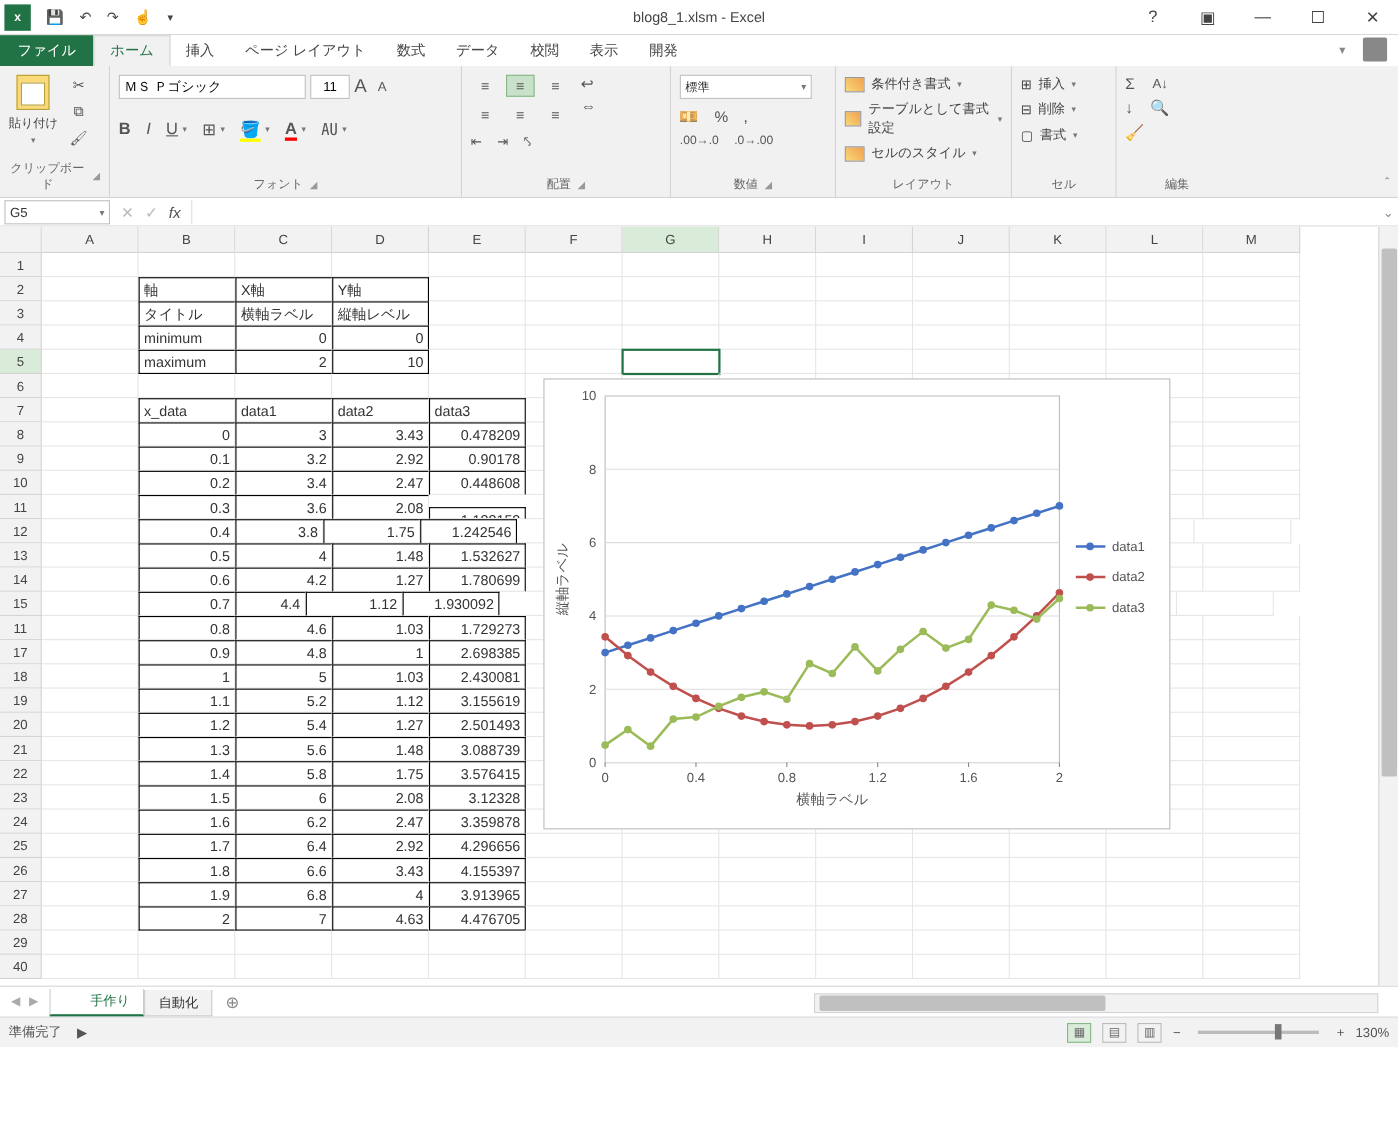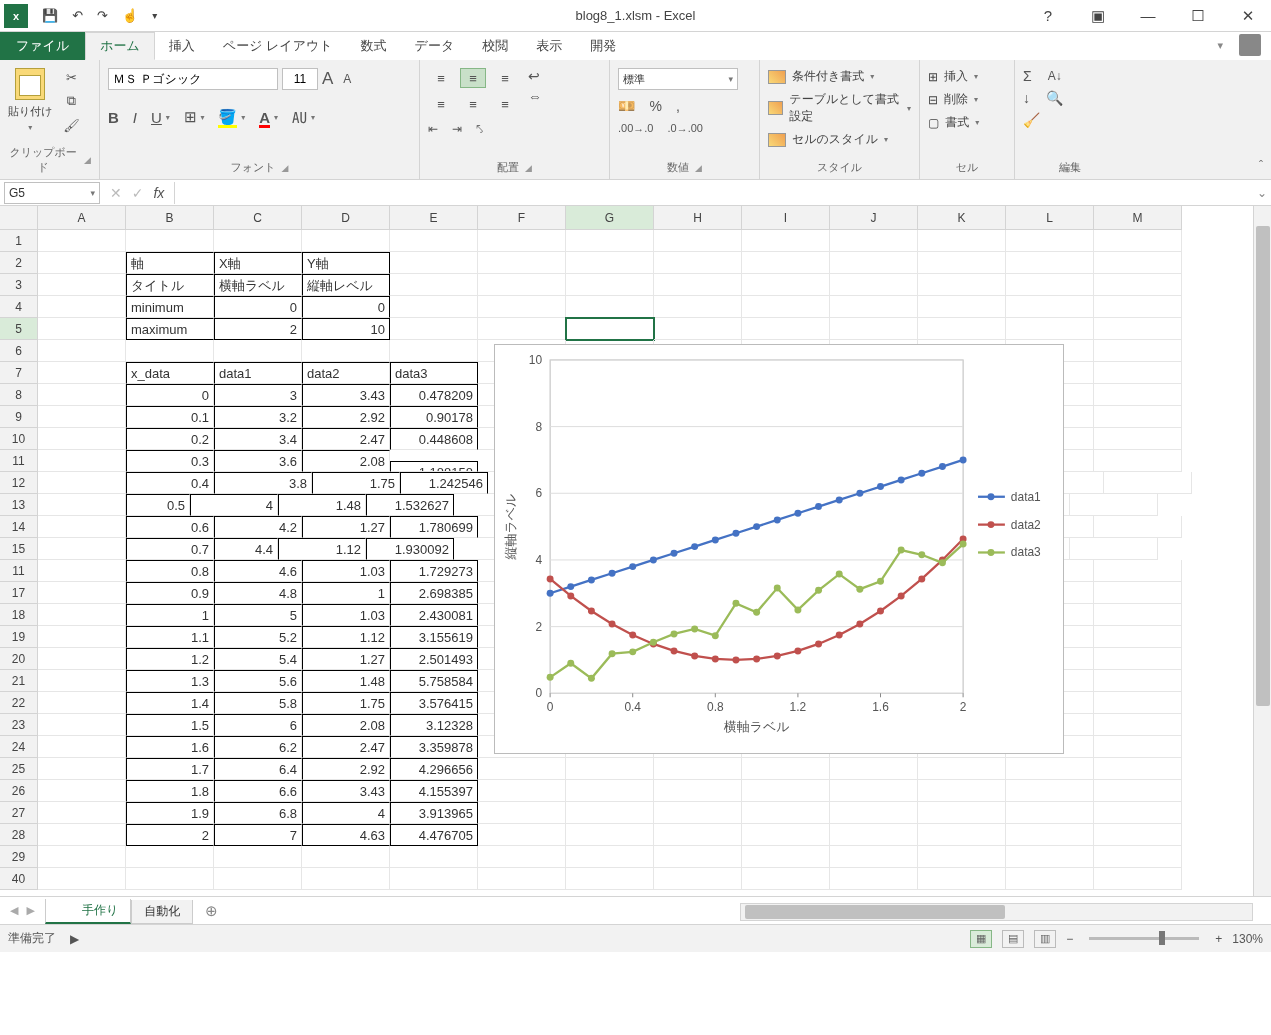--- a/index.html
+++ b/index.html
@@ -260,21 +260,21 @@
             <span style="font-size:8px;color:#777">▾</span>
           </div>
         <div class="style-item">
             <span class="style-icon"></span>
             <span>セルのスタイル</span>
             <span style="font-size:8px;color:#777">▾</span>
           </div>
       </div>
     </div>
     <div class="group-label">
-        <span>スタイル</span>
+        <span>レイアウト</span>
       </div>
   </div>
 
   <div class="group" style="width:95px">
     <div class="group-body">
       <div class="cell-col">
         <div class="style-item">
             <span>⊞</span>
             <span>挿入</span>
             <span style="font-size:8px;color:#777">▾</span>
@@ -545,35 +545,35 @@
         <div class="cell" style="width: 88px;"></div>
         <div class="cell" style="width: 88px;"></div>
         <div class="cell" style="width: 88px;"></div>
         <div class="cell" style="width: 88px;"></div>
         <div class="cell" style="width: 88px;"></div>
         <div class="cell" style="width: 88px;"></div>
       </div>
       <div class="cells-row">
         <div class="cell" style="width: 88px;"></div>
         <div class="cell bl bt tar" style="width: 88px;">0.4</div>
-        <div class="cell bl bt tar" style="width: 98px;">3.8</div>
+        <div class="cell bl bt tar" style="width: 80px;">3.8</div>
         <div class="cell bl bt tar" style="width: 88px;">1.75</div>
         <div class="cell bl bt tar br" style="width: 88px;">1.242546</div>
         <div class="cell" style="width: 88px;"></div>
         <div class="cell" style="width: 88px;"></div>
         <div class="cell" style="width: 88px;"></div>
         <div class="cell" style="width: 88px;"></div>
         <div class="cell" style="width: 88px;"></div>
         <div class="cell" style="width: 88px;"></div>
         <div class="cell" style="width: 88px;"></div>
         <div class="cell" style="width: 88px;"></div>
       </div>
       <div class="cells-row">
         <div class="cell" style="width: 88px;"></div>
-        <div class="cell bl bt tar" style="width: 64px;">0.5</div>
+        <div class="cell bl bt tar" style="width: 88px;">0.5</div>
         <div class="cell bl bt tar" style="width: 88px;">4</div>
         <div class="cell bl bt tar" style="width: 88px;">1.48</div>
         <div class="cell bl bt tar br" style="width: 88px;">1.532627</div>
         <div class="cell" style="width: 88px;"></div>
         <div class="cell" style="width: 88px;"></div>
         <div class="cell" style="width: 88px;"></div>
         <div class="cell" style="width: 88px;"></div>
         <div class="cell" style="width: 88px;"></div>
         <div class="cell" style="width: 88px;"></div>
         <div class="cell" style="width: 88px;"></div>
@@ -682,21 +682,21 @@
         <div class="cell" style="width: 88px;"></div>
         <div class="cell" style="width: 88px;"></div>
         <div class="cell" style="width: 88px;"></div>
         <div class="cell" style="width: 88px;"></div>
       </div>
       <div class="cells-row">
         <div class="cell" style="width: 88px;"></div>
         <div class="cell bl bt tar" style="width: 88px;">1.3</div>
         <div class="cell bl bt tar" style="width: 88px;">5.6</div>
         <div class="cell bl bt tar" style="width: 88px;">1.48</div>
-        <div class="cell bl bt tar br" style="width: 88px;">5.758584</div>
+        <div class="cell bl bt tar br" style="width: 88px;">3.088739</div>
         <div class="cell" style="width: 88px;"></div>
         <div class="cell" style="width: 88px;"></div>
         <div class="cell" style="width: 88px;"></div>
         <div class="cell" style="width: 88px;"></div>
         <div class="cell" style="width: 88px;"></div>
         <div class="cell" style="width: 88px;"></div>
         <div class="cell" style="width: 88px;"></div>
         <div class="cell" style="width: 88px;"></div>
       </div>
       <div class="cells-row">

